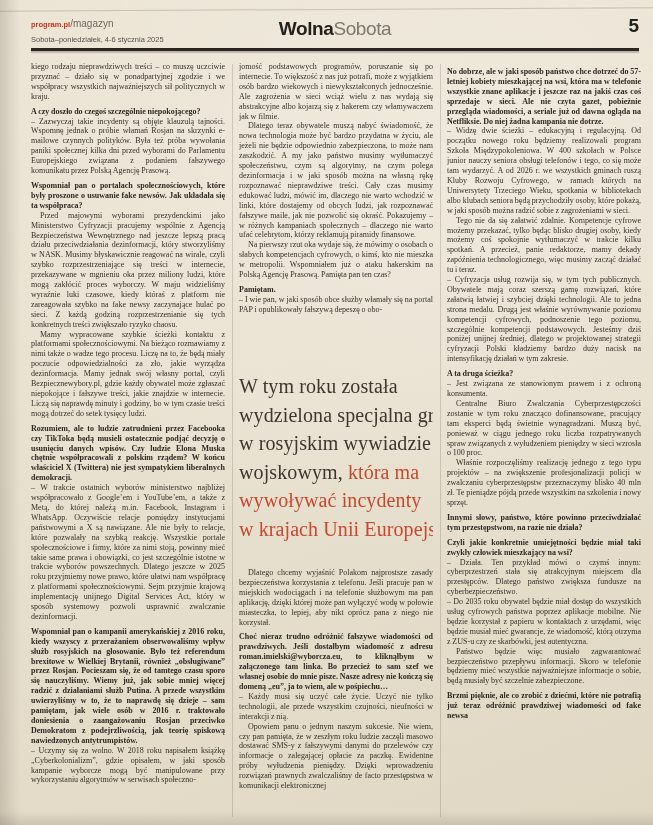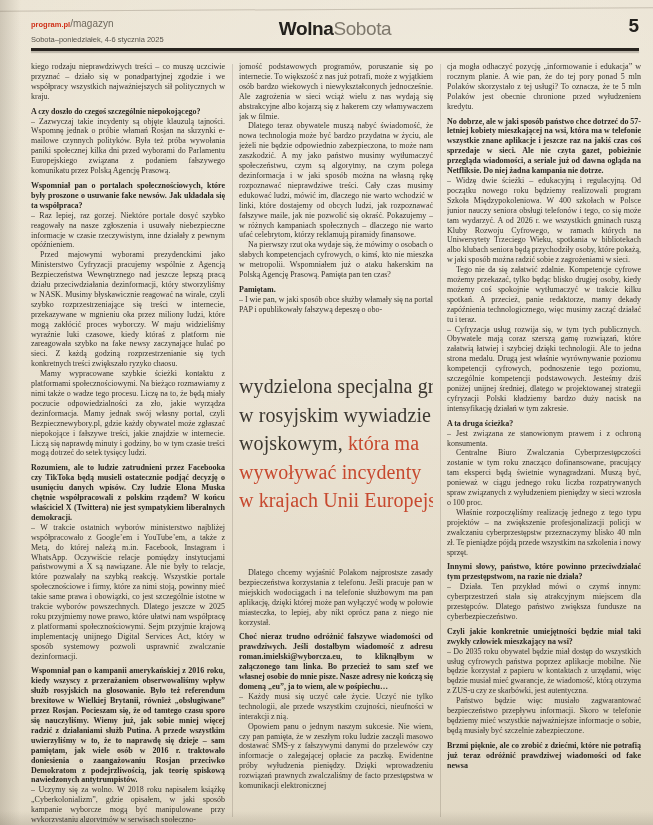--- a/index.html
+++ b/index.html
@@ -80,65 +80,64 @@
   <div class="header-rule"></div>
 
   <div class="gutter-rule gutter1"></div>
   <div class="gutter-rule gutter2"></div>
 
   <div class="col col1">
       <p class="para cont">kiego rodzaju nieprawdziwych treści – co muszę uczciwie przyznać – działo się w ponadpartyjnej zgodzie i we współpracy wszystkich najważniejszych sił politycznych w kraju.</p>
       <p class="para bold">A czy doszło do czegoś szczególnie niepokojącego?</p>
       <p class="para plain">– Zazwyczaj takie incydenty są objęte klauzulą tajności. Wspomnę jednak o próbie włamań Rosjan na skrzynki e-mailowe czynnych polityków. Była też próba wywołania paniki społecznej kilka dni przed wyborami do Parlamentu Europejskiego związana z podaniem fałszywego komunikatu przez Polską Agencję Prasową.</p>
       <p class="para bold">Wspomniał pan o portalach społecznościowych, które były proszone o usuwanie fake newsów. Jak układała się ta współpraca?</p>
-      <p class="para plain">– Raz lepiej, raz gorzej. Niektóre portale dosyć szybko reagowały na nasze zgłoszenia i usuwały niebezpieczne informacje w czasie rzeczywistym, inne działały z pewnym opóźnieniem.</p>
       <p class="para indent">Przed majowymi wyborami prezydenckimi jako Ministerstwo Cyfryzacji pracujemy wspólnie z Agencją Bezpieczeństwa Wewnętrznego nad jeszcze lepszą pracą działu przeciwdziałania dezinformacji, który stworzyliśmy w NASK. Musimy błyskawicznie reagować na wirale, czyli szybko rozprzestrzeniające się treści w internecie, przekazywane w mgnieniu oka przez miliony ludzi, które mogą zakłócić proces wyborczy. W maju widzieliśmy wyraźnie luki czasowe, kiedy któraś z platform nie zareagowała szybko na fake newsy zaczynające hulać po sieci. Z każdą godziną rozprzestrzenianie się tych konkretnych treści zwiększało ryzyko chaosu.</p>
       <p class="para indent">Mamy wypracowane szybkie ścieżki kontaktu z platformami społecznościowymi. Na bieżąco rozmawiamy z nimi także o wadze tego procesu. Liczę na to, że będą miały poczucie odpowiedzialności za zło, jakie wyrządza dezinformacja. Mamy jednak swój własny portal, czyli Bezpiecznewybory.pl, gdzie każdy obywatel może zgłaszać niepokojące i fałszywe treści, jakie znajdzie w internecie. Liczą się naprawdę minuty i godziny, bo w tym czasie treści mogą dotrzeć do setek tysięcy ludzi.</p>
       <p class="para bold">Rozumiem, ale to ludzie zatrudnieni przez Facebooka czy TikToka będą musieli ostatecznie podjąć decyzję o usunięciu danych wpisów. Czy ludzie Elona Muska chętnie współpracowali z polskim rządem? W końcu właściciel X (Twittera) nie jest sympatykiem liberalnych demokracji.</p>
       <p class="para plain">– W trakcie ostatnich wyborów ministerstwo najbliżej współpracowało z Google’em i YouTube’em, a także z Metą, do której należą m.in. Facebook, Instagram i WhatsApp. Oczywiście relacje pomiędzy instytucjami państwowymi a X są nawiązane. Ale nie były to relacje, które pozwalały na szybką reakcję. Wszystkie portale społecznościowe i firmy, które za nimi stoją, powinny mieć takie same prawa i obowiązki, co jest szczególnie istotne w trakcie wyborów powszechnych. Dlatego jeszcze w 2025 roku przyjmiemy nowe prawo, które ułatwi nam współpracę z platformami społecznościowymi. Sejm przyjmie krajową implementację unijnego Digital Services Act, który w sposób systemowy pozwoli usprawnić zwalczanie dezinformacji.</p>
       <p class="para bold">Wspomniał pan o kampanii amerykańskiej z 2016 roku, kiedy wszyscy z przerażaniem obserwowaliśmy wpływ służb rosyjskich na głosowanie. Było też referendum brexitowe w Wielkiej Brytanii, również „obsługiwane” przez Rosjan. Pocieszam się, że od tamtego czasu sporo się nauczyliśmy. Wiemy już, jak sobie mniej więcej radzić z działaniami służb Putina. A przede wszystkim uwierzyliśmy w to, że to naprawdę się dzieje – sam pamiętam, jak wiele osób w 2016 r. traktowało doniesienia o zaangażowaniu Rosjan przeciwko Demokratom z podejrzliwością, jak teorię spiskową nawiedzonych antytrumpistów.</p>
       <p class="para plain">– Uczymy się za wolno. W 2018 roku napisałem książkę „Cyberkolonializm”, gdzie opisałem, w jaki sposób kampanie wyborcze mogą być manipulowane przy wykorzystaniu algorytmów w serwisach społeczno-</p>
     </div>
 
   <div class="col col2">
     <div class="col2-top">
         <p class="para cont">jomość podstawowych programów, poruszanie się po internecie. To większość z nas już potrafi, może z wyjątkiem osób bardzo wiekowych i niewykształconych jednocześnie. Ale zagrożenia w sieci wciąż wielu z nas wydają się abstrakcyjne albo kojarzą się z hakerem czy włamywaczem jak w filmie.</p>
         <p class="para indent">Dlatego teraz obywatele muszą nabyć świadomość, że nowa technologia może być bardzo przydatna w życiu, ale jeżeli nie będzie odpowiednio zabezpieczona, to może nam zaszkodzić. A my jako państwo musimy wytłumaczyć społeczeństwu, czym są algorytmy, na czym polega dezinformacja i w jaki sposób można na własną rękę rozpoznawać nieprawdziwe treści. Cały czas musimy edukować ludzi, mówić im, dlaczego nie warto wchodzić w linki, które dostajemy od obcych ludzi, jak rozpoznawać fałszywe maile, jak nie pozwolić się okraść. Pokazujemy – w różnych kampaniach społecznych – dlaczego nie warto ufać celebrytom, którzy reklamują piramidy finansowe.</p>
         <p class="para indent">Na pierwszy rzut oka wydaje się, że mówimy o osobach o słabych kompetencjach cyfrowych, o kimś, kto nie mieszka w metropolii. Wspomniałem już o ataku hakerskim na Polską Agencję Prasową. Pamięta pan ten czas?</p>
         <p class="para bold">Pamiętam.</p>
         <p class="para plain">– I wie pan, w jaki sposób obce służby włamały się na portal PAP i opublikowały fałszywą depeszę o obo-</p>
       </div>
     <div class="quote">
+        <div class="quote-line"><span class="q-dark">W tym roku została</span></div>
         <div class="quote-line"><span class="q-dark">wydzielona specjalna grupa</span></div>
         <div class="quote-line"><span class="q-dark">w rosyjskim wywiadzie</span></div>
         <div class="quote-line"><span class="q-dark">wojskowym, </span><span class="q-red">która ma</span></div>
         <div class="quote-line"><span class="q-red">wywoływać incydenty</span></div>
         <div class="quote-line"><span class="q-red">w krajach Unii Europejskiej</span></div>
       </div>
     <div class="col2-bottom">
         <p class="para indent">Dlatego chcemy wyjaśnić Polakom najprostsze zasady bezpieczeństwa korzystania z telefonu. Jeśli pracuje pan w miejskich wodociągach i na telefonie służbowym ma pan aplikację, dzięki której może pan wyłączyć wodę w połowie miasteczka, to lepiej, aby nikt oprócz pana z niego nie korzystał.</p>
         <p class="para bold">Choć nieraz trudno odróżnić fałszywe wiadomości od prawdziwych. Jeśli dostałbym wiadomość z adresu roman.imielski@wyborcza.eu, to kliknąłbym w załączonego tam linka. Bo przecież to sam szef we własnej osobie do mnie pisze. Nasze adresy nie kończą się domeną „eu”, ja to wiem, ale w pośpiechu…</p>
         <p class="para plain">– Każdy musi się uczyć całe życie. Uczyć nie tylko technologii, ale przede wszystkim czujności, nieufności w interakcji z nią.</p>
         <p class="para indent">Opowiem panu o jednym naszym sukcesie. Nie wiem, czy pan pamięta, że w zeszłym roku ludzie zaczęli masowo dostawać SMS-y z fałszywymi danymi do przelewów czy informacje o zalegającej opłacie za paczkę. Ewidentne próby wyłudzenia pieniędzy. Dzięki wprowadzeniu rozwiązań prawnych zwalczaliśmy de facto przestępstwa w komunikacji elektronicznej</p>
       </div>
   </div>
 
   <div class="col col3">
-      <p class="para cont">cja mogła odhaczyć pozycję „informowanie i edukacja” w rocznym planie. A wie pan, że do tej pory ponad 5 mln Polaków skorzystało z tej usługi? To oznacza, że te 5 mln Polaków jest obecnie chronione przed wyłudzeniem kredytu.</p>
       <p class="para bold">No dobrze, ale w jaki sposób państwo chce dotrzeć do 57-letniej kobiety mieszkającej na wsi, która ma w telefonie wszystkie znane aplikacje i jeszcze raz na jakiś czas coś sprzedaje w sieci. Ale nie czyta gazet, pobieżnie przegląda wiadomości, a seriale już od dawna ogląda na Netfliksie. Do niej żadna kampania nie dotrze.</p>
       <p class="para plain">– Widzę dwie ścieżki – edukacyjną i regulacyjną. Od początku nowego roku będziemy realizowali program Szkoła Międzypokoleniowa. W 400 szkołach w Polsce junior nauczy seniora obsługi telefonów i tego, co się może tam wydarzyć. A od 2026 r. we wszystkich gminach ruszą Kluby Rozwoju Cyfrowego, w ramach których na Uniwersytety Trzeciego Wieku, spotkania w bibliotekach albo klubach seniora będą przychodziły osoby, które pokażą, w jaki sposób można radzić sobie z zagrożeniami w sieci.</p>
       <p class="para indent">Tego nie da się załatwić zdalnie. Kompetencje cyfrowe możemy przekazać, tylko będąc blisko drugiej osoby, kiedy możemy coś spokojnie wytłumaczyć w trakcie kilku spotkań. A przecież, panie redaktorze, mamy dekady zapóźnienia technologicznego, więc musimy zacząć działać tu i teraz.</p>
       <p class="para plain">– Cyfryzacja usług rozwija się, w tym tych publicznych. Obywatele mają coraz szerszą gamę rozwiązań, które załatwią łatwiej i szybciej dzięki technologii. Ale to jedna strona medalu. Drugą jest właśnie wyrównywanie poziomu kompetencji cyfrowych, podnoszenie tego poziomu, szczególnie kompetencji podstawowych. Jesteśmy dziś poniżej unijnej średniej, dlatego w projektowanej strategii cyfryzacji Polski kładziemy bardzo duży nacisk na intensyfikację działań w tym zakresie.</p>
       <p class="para bold">A ta druga ścieżka?</p>
       <p class="para plain">– Jest związana ze stanowionym prawem i z ochroną konsumenta.</p>
       <p class="para indent">Centralne Biuro Zwalczania Cyberprzestępczości zostanie w tym roku znacząco dofinansowane, pracujący tam eksperci będą świetnie wynagradzani. Muszą być, ponieważ w ciągu jednego roku liczba rozpatrywanych spraw związanych z wyłudzeniem pieniędzy w sieci wzrosła o 100 proc.</p>
       <p class="para indent">Właśnie rozpoczęliśmy realizację jednego z tego typu projektów – na zwiększenie profesjonalizacji policji w zwalczaniu cyberprzestępstw przeznaczymy blisko 40 mln zł. Te pieniądze pójdą przede wszystkim na szkolenia i nowy sprzęt.</p>
       <p class="para bold">Innymi słowy, państwo, które powinno przeciwdziałać tym przestępstwom, na razie nie działa?</p>
+      <p class="para bold">Czyli jakie konkretnie umiejętności będzie miał taki zwykły człowiek mieszkający na wsi?</p>
       <p class="para plain">– Działa. Ten przykład mówi o czymś innym: cyberprzestrzeń stała się atrakcyjnym miejscem dla przestępców. Dlatego państwo zwiększa fundusze na cyberbezpieczeństwo.</p>
-      <p class="para bold">Czyli jakie konkretnie umiejętności będzie miał taki zwykły człowiek mieszkający na wsi?</p>
       <p class="para plain">– Do 2035 roku obywatel będzie miał dostęp do wszystkich usług cyfrowych państwa poprzez aplikacje mobilne. Nie będzie korzystał z papieru w kontaktach z urzędami, więc będzie musiał mieć gwarancje, że wiadomość, którą otrzyma z ZUS-u czy ze skarbówki, jest autentyczna.</p>
       <p class="para indent">Państwo będzie więc musiało zagwarantować bezpieczeństwo przepływu informacji. Skoro w telefonie będziemy mieć wszystkie najważniejsze informacje o sobie, będą musiały być szczelnie zabezpieczone.</p>
       <p class="para bold">Brzmi pięknie, ale co zrobić z dziećmi, które nie potrafią już teraz odróżnić prawdziwej wiadomości od fake newsa</p>
     </div>
 
   <div class="scan-left-shade"></div>
   <div class="scan-bottom-shade"></div>
 </div>
 
 </body></html>

